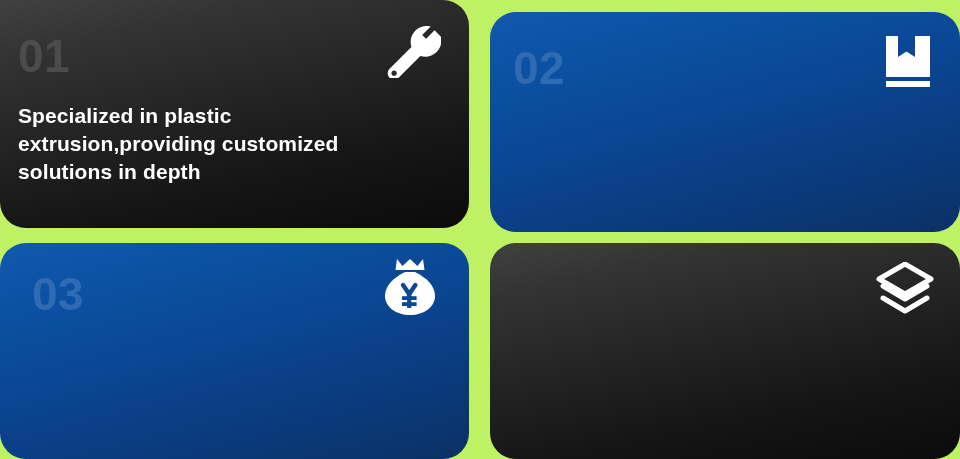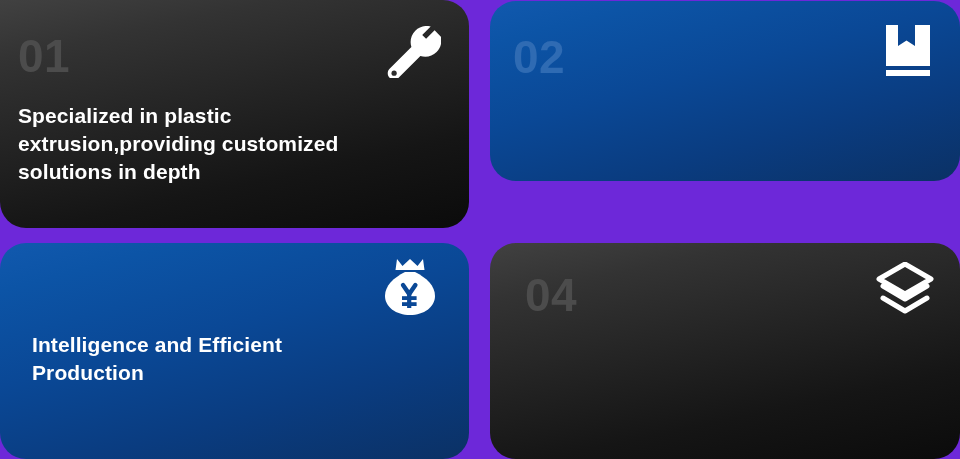--- a/index.html
+++ b/index.html
@@ -12,32 +12,32 @@
     height: 459px;
     overflow: hidden;
     font-family: "Liberation Sans", sans-serif;
     -webkit-font-smoothing: antialiased;
   }
 
   #feature-grid {
     position: relative;
     width: 960px;
     height: 459px;
-    background: #6d28d9;
+    background: #bef264;
   }
 
   .feature-card {
     position: absolute;
     box-sizing: border-box;
     overflow: hidden;
   }
 
   
   .card-01 { left: 0px;   top: 0px;   width: 469px; height: 228px; border-radius: 0 26px 26px 26px; }
-  .card-02 { left: 490px; top: 1px;   width: 470px; height: 180px; border-radius: 26px 26px 26px 26px; }
+  .card-02 { left: 490px; top: 12px;   width: 470px; height: 220px; border-radius: 26px 26px 26px 26px; }
   .card-03 { left: 0px;   top: 243px; width: 469px; height: 216px; border-radius: 26px 26px 26px 26px; }
   .card-04 { left: 490px; top: 243px; width: 470px; height: 216px; border-radius: 26px 26px 26px 26px; }
 
   
   .surface-dark {
     background: linear-gradient(168deg, #414141 0%, #333333 18%, #242424 45%, #151515 72%, #0b0b0b 100%);
   }
   .surface-blue {
     background: linear-gradient(165deg, #1159ae 0%, #0c54a6 14%, #0a4896 42%, #0a3c80 70%, #0b3165 100%);
   }
@@ -120,37 +120,35 @@
     <div class="card-number on-blue">02</div>
     <div class="card-icon">
       <svg width="48" height="52" viewBox="0 0 48 52" fill="none" aria-hidden="true">
         <path d="M2 0 H14 V21 L22.5 15.5 L31 21 V0 H46 V41 H2 Z" fill="#ffffff"></path>
         <rect x="2" y="45" width="44" height="6" fill="#ffffff"></rect>
       </svg>
     </div>
   </div>
 
   <div class="feature-card card-03 surface-blue">
-    <div class="card-text">Intelligence and Efficient
-Production</div>
+    <div class="card-number on-blue">03</div>
     <div class="card-icon">
       <svg width="54" height="58" viewBox="0 0 54 58" fill="none" aria-hidden="true">
         <path d="M14 1 L19.5 8 L27 1 L34.5 8 L40 1 L41.5 12 L12.5 12 Z" fill="#ffffff"></path>
         <path d="M22 14 C10 20 2 28 2 38 C2 49 13 57 27 57
                  C41 57 52 49 52 38 C52 28 44 20 32 14 Z" fill="#ffffff"></path>
         <path d="M20 27 L26.2 36 L32.4 27" stroke="#0a4896" stroke-width="4.4" fill="none" stroke-linecap="round"></path>
         <rect x="19" y="38.2" width="14.6" height="3.8" fill="#0a4896"></rect>
         <rect x="19" y="44.2" width="14.6" height="3.8" fill="#0a4896"></rect>
         <rect x="24.1" y="35" width="4.2" height="15" fill="#0a4896"></rect>
       </svg>
     </div>
   </div>
 
   <div class="feature-card card-04 surface-dark">
-    <div class="card-number on-dark">04</div>
     <div class="card-icon">
       <svg width="58" height="56" viewBox="0 0 58 56" fill="none" aria-hidden="true">
         <path d="M29 2 L55 17 L29 32 L3 17 Z" stroke="#ffffff" stroke-width="5" fill="none" stroke-linejoin="round"></path>
         <path d="M7 24 L29 37 L51 24" stroke="#ffffff" stroke-width="5" fill="none" stroke-linejoin="round" stroke-linecap="round"></path>
         <path d="M7 36 L29 49 L51 36" stroke="#ffffff" stroke-width="5" fill="none" stroke-linejoin="round" stroke-linecap="round"></path>
       </svg>
     </div>
   </div>
 
 </div>

